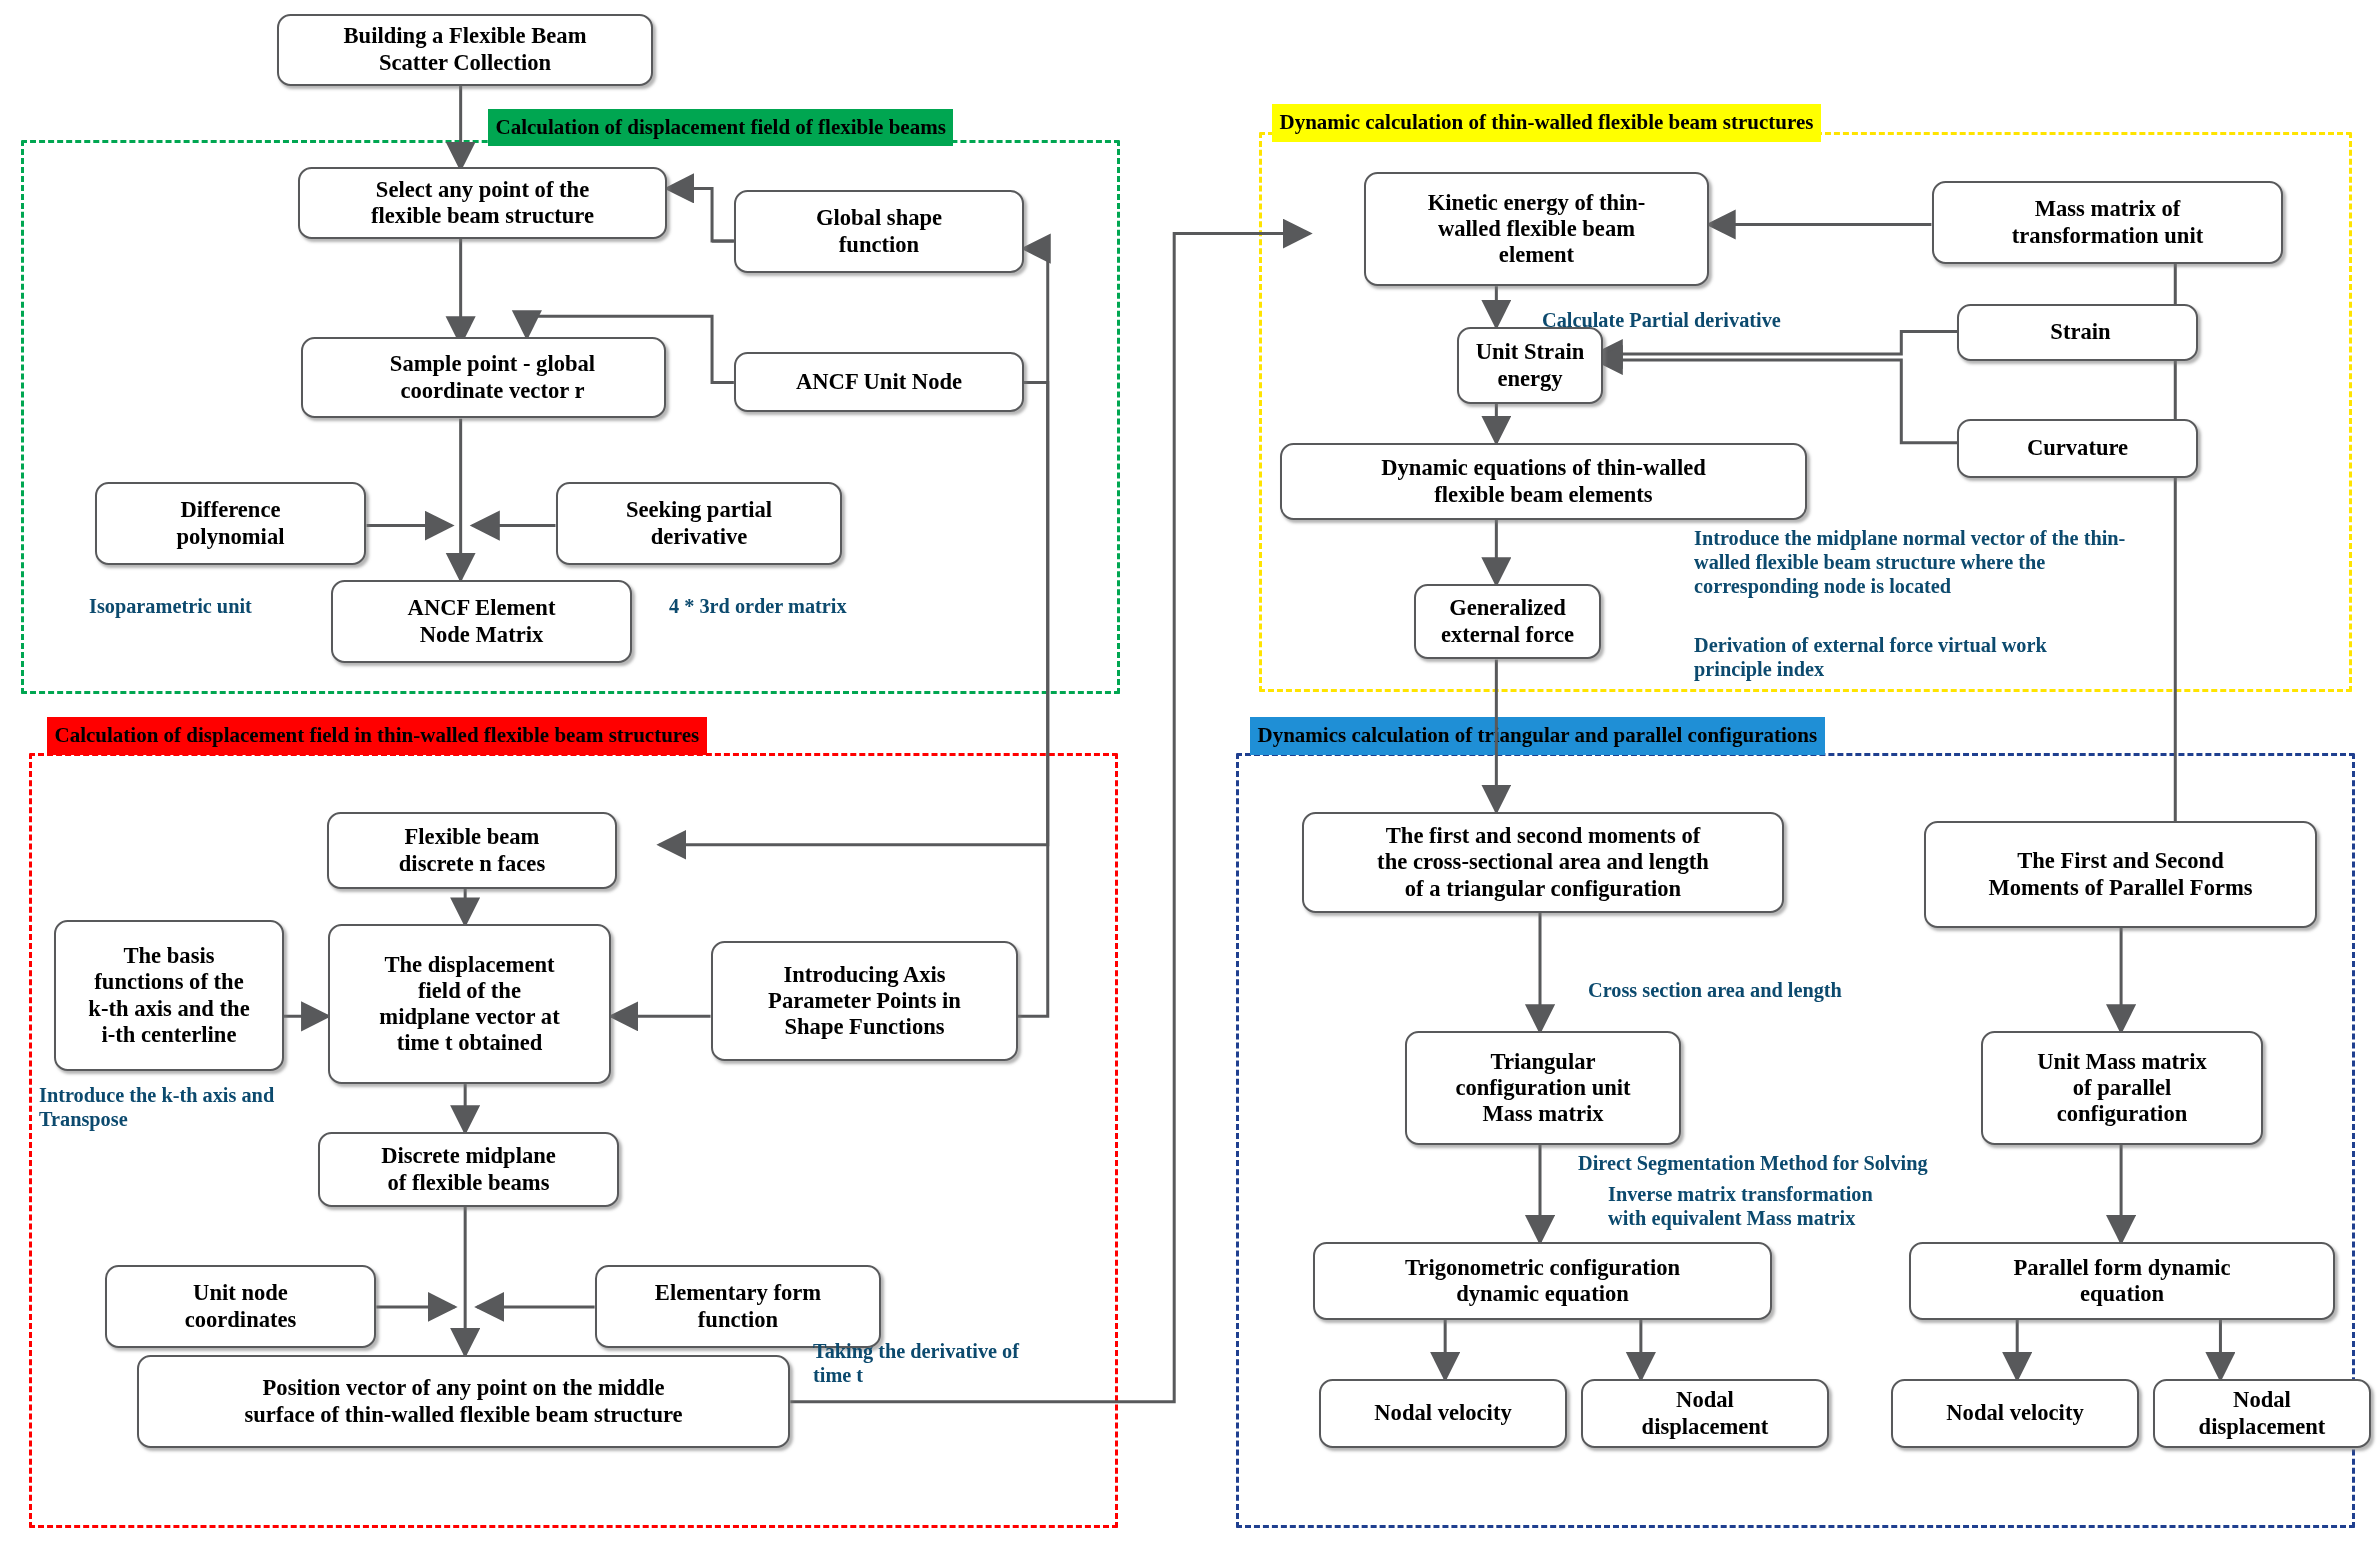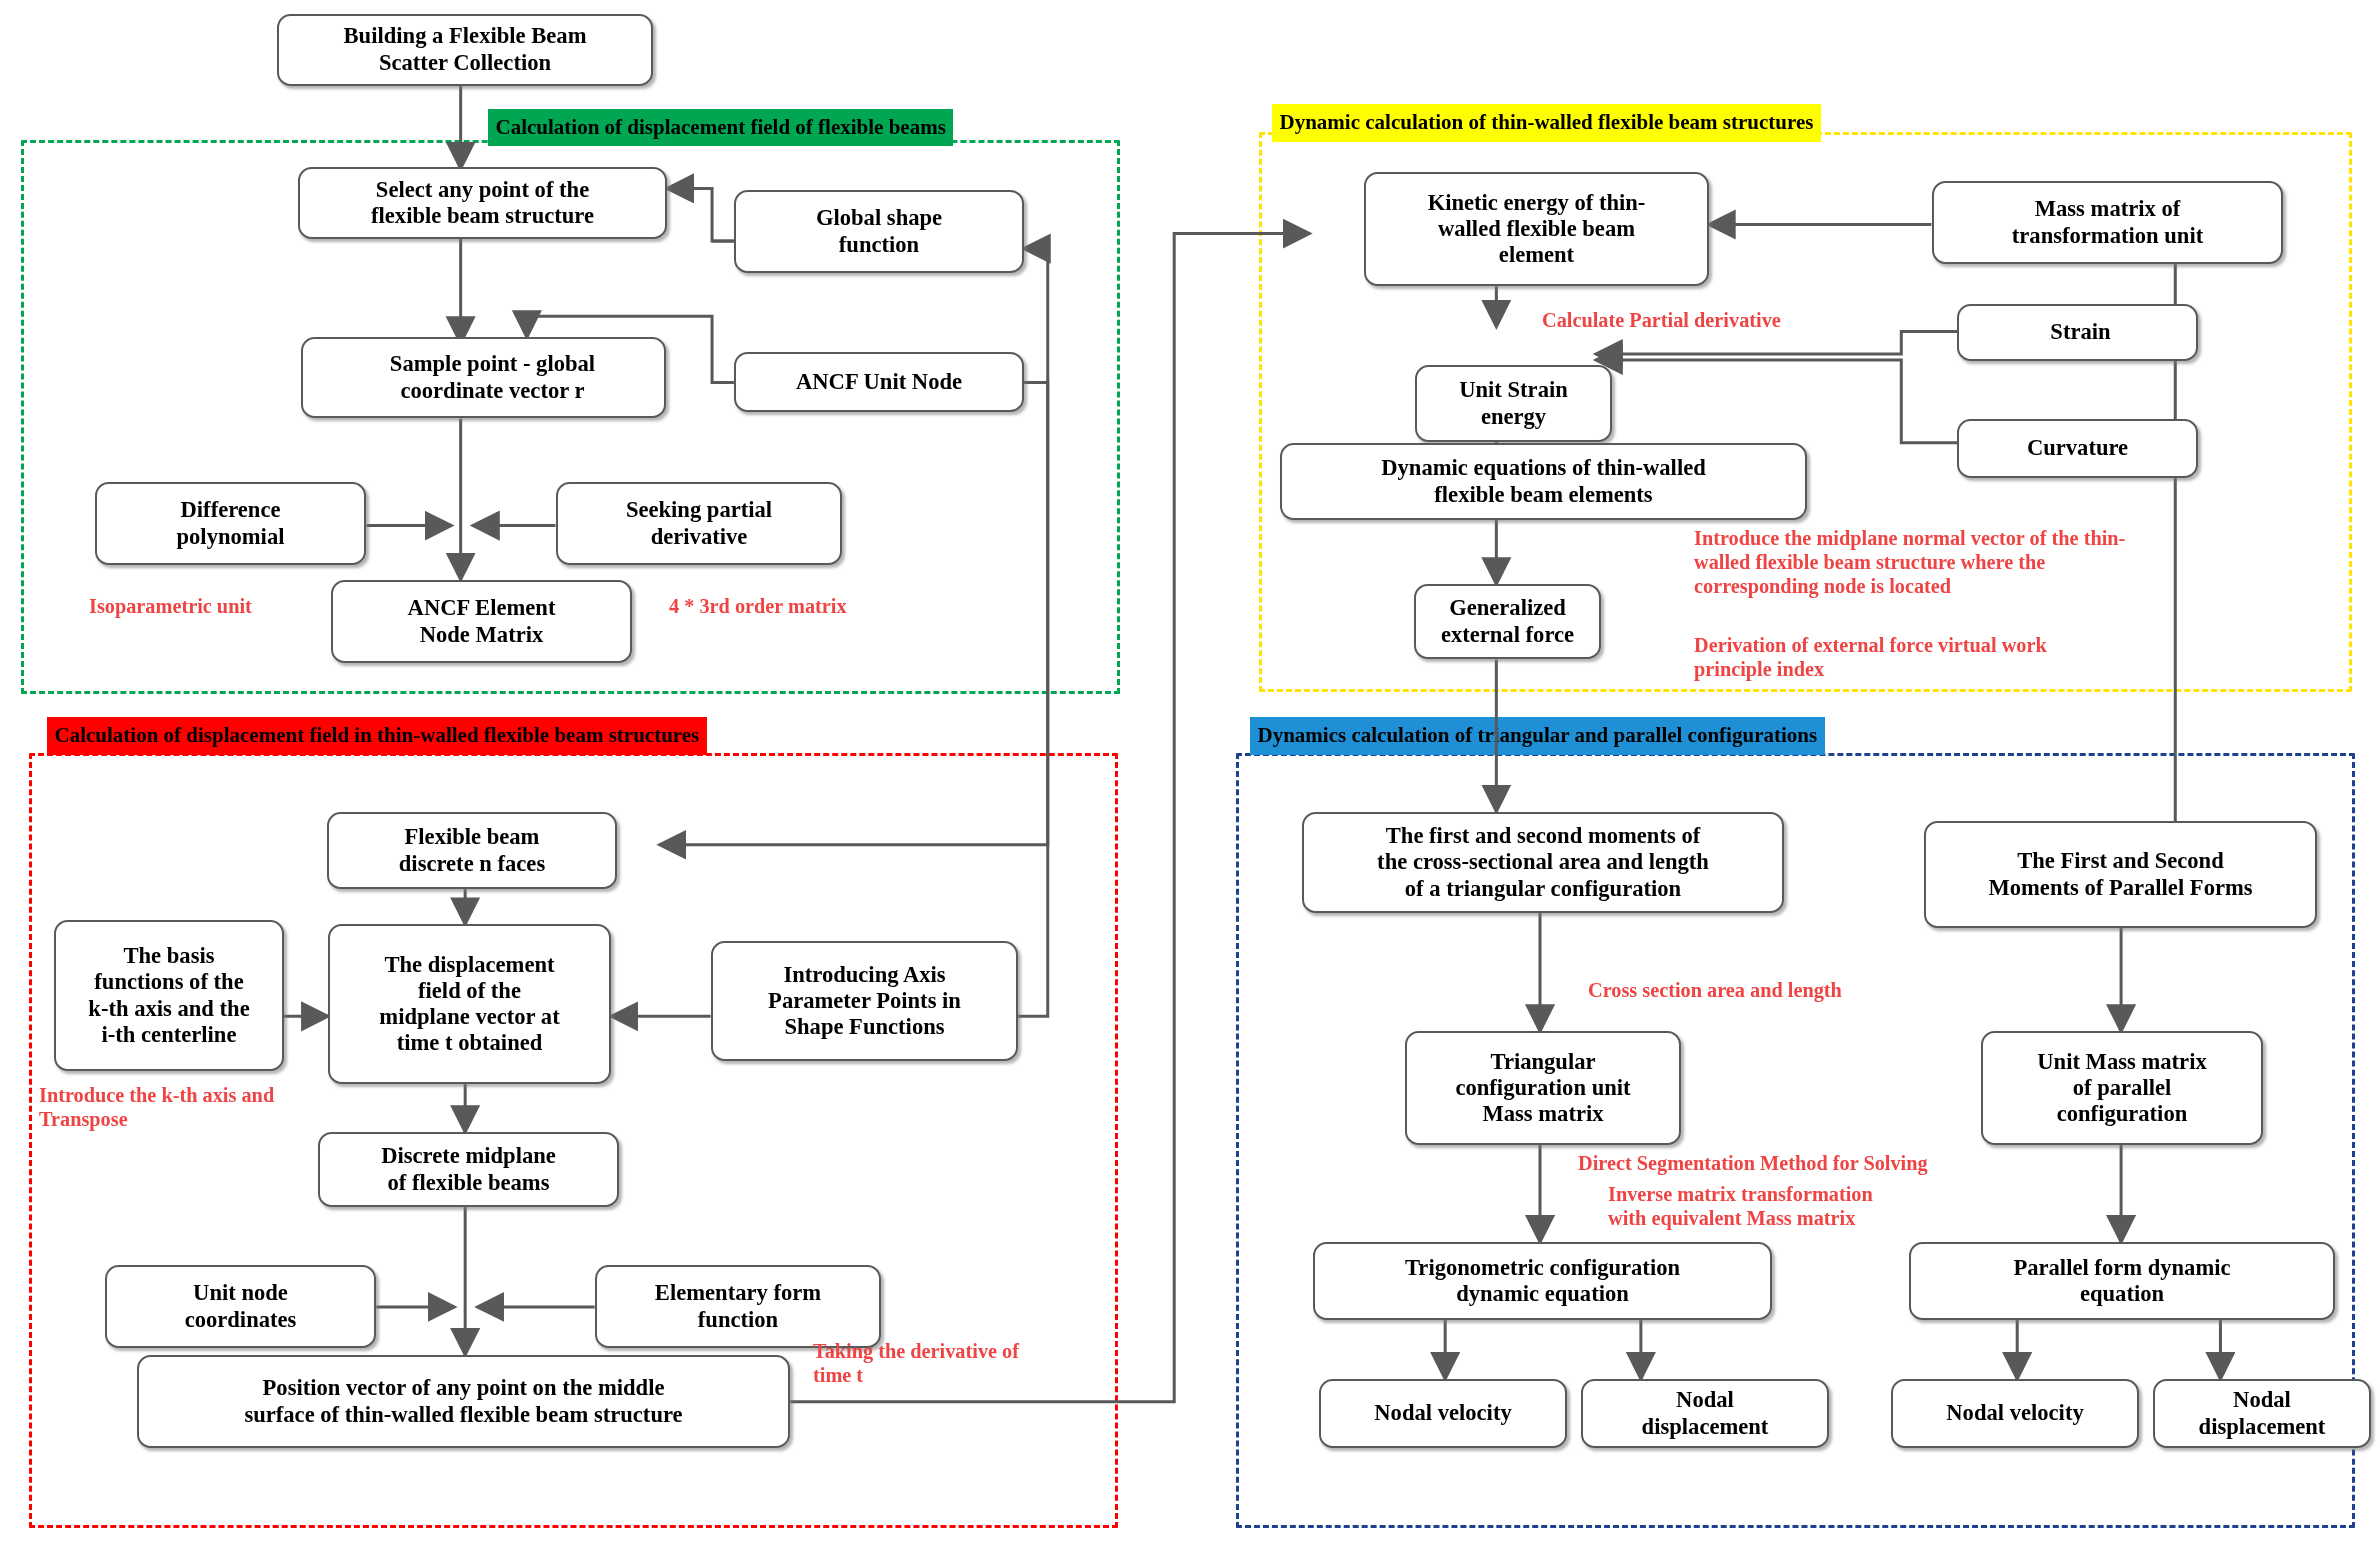--- a/index.html
+++ b/index.html
@@ -26,21 +26,21 @@
     font-family:"Liberation Serif",serif;
     font-weight:bold;
     font-size:21px;
     color:#000000;
     padding:2.3px 7.5px 3px 7.5px;
     white-space:nowrap;
     display:flex;align-items:center;
   }
   .note{
     position:absolute;
-    color:#ef4444;
+    color:#0c4a6e;
     font-weight:bold;
     font-size:20.3px;
     line-height:1.18;
     font-family:"Liberation Serif",serif;
     white-space:pre-line;
   }
   svg.lines{position:absolute;left:0;top:0;width:2377px;height:1551px;pointer-events:none;}
 </style>
 </head>
 <body>
@@ -179,21 +179,21 @@
   <div class="box" style="left:595px;top:1265px;width:286px;height:83px;white-space:pre-line;">Elementary form
 function</div>
   <div class="box" style="left:137px;top:1355px;width:653px;height:93px;white-space:pre-line;">Position vector of any point on the middle
 surface of thin-walled flexible beam structure</div>
 
   <div class="box" style="left:1364px;top:172px;width:345px;height:114px;white-space:pre-line;">Kinetic energy of thin-
 walled flexible beam
 element</div>
   <div class="box" style="left:1932px;top:181px;width:351px;height:83px;white-space:pre-line;">Mass matrix of
 transformation unit</div>
-  <div class="box" style="left:1415px;top:327px;width:197px;height:77px;white-space:pre-line;margin-top:38px;">Unit Strain
+  <div class="box" style="left:1457px;top:327px;width:146px;height:77px;white-space:pre-line;">Unit Strain
 energy</div>
   <div class="box" style="left:1957px;top:304px;width:241px;height:57px;white-space:pre-line;padding-left:12px;">Strain</div>
   <div class="box" style="left:1957px;top:419px;width:241px;height:59px;white-space:pre-line;">Curvature</div>
   <div class="box" style="left:1280px;top:443px;width:527px;height:77px;white-space:pre-line;">Dynamic equations of thin-walled
 flexible beam elements</div>
   <div class="box" style="left:1414px;top:584px;width:187px;height:75px;white-space:pre-line;">Generalized
 external force</div>
 
   <div class="box" style="left:1302px;top:812px;width:482px;height:101px;white-space:pre-line;">The first and second moments of
 the cross-sectional area and length

